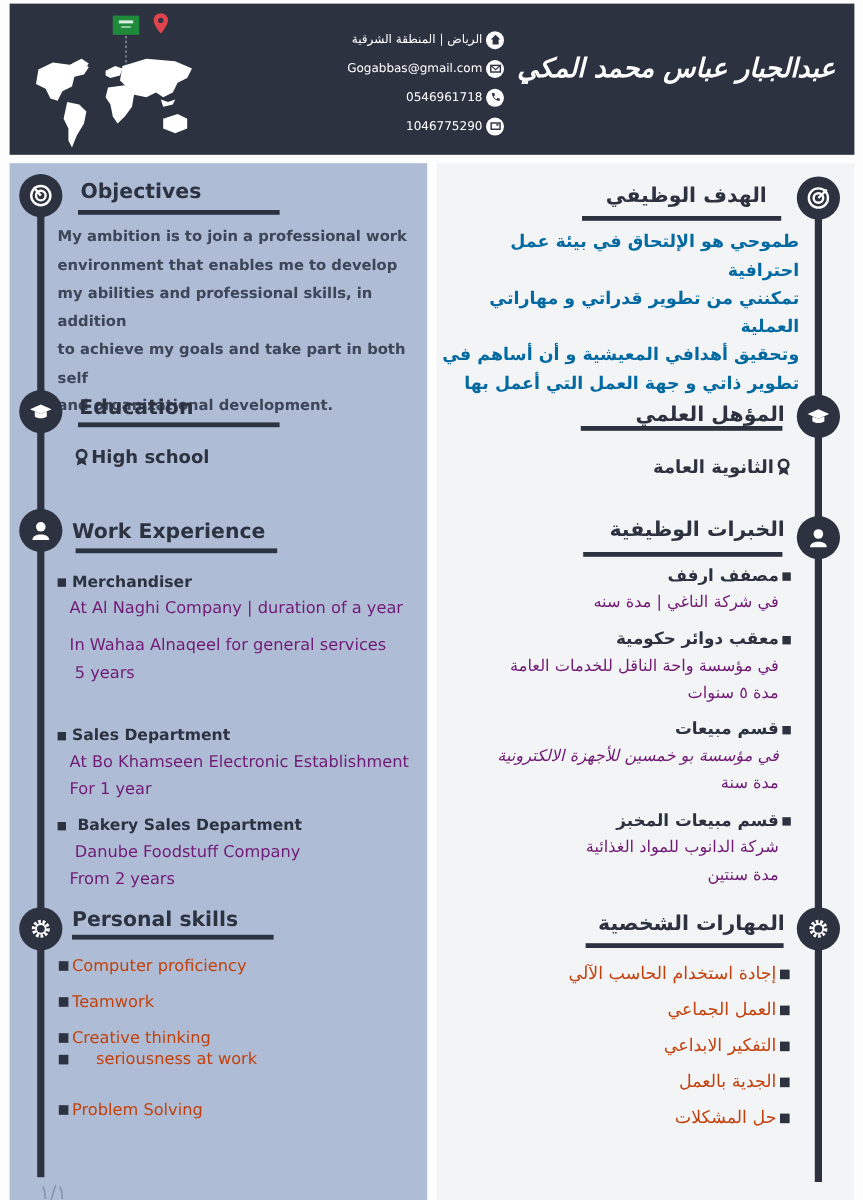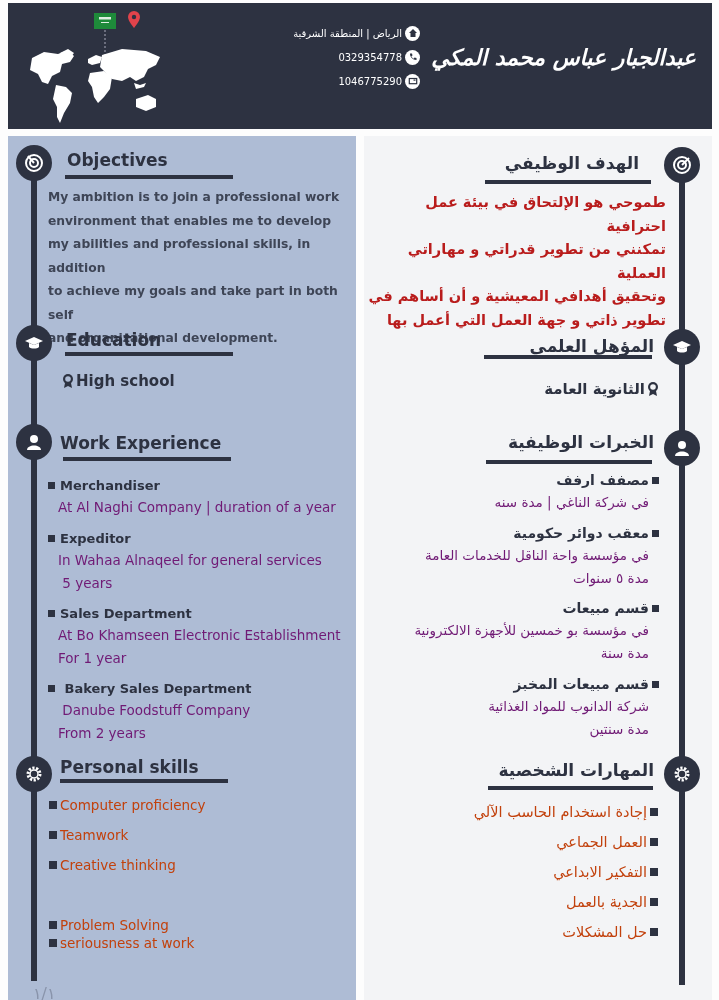--- a/index.html
+++ b/index.html
@@ -56,21 +56,21 @@
     position: absolute; font-weight: bold; font-size: 17px; color: #2d3241;
   }
   .sec-rule { position: absolute; height: 4px; background: #2d3241; }
 
   .para-en {
     position: absolute; left: 48px; top: 186px; width: 300px;
     font-size: 12.3px; font-weight: bold; line-height: 23.5px; color: #3e4556;
   }
   .para-ar {
     position: absolute; right: 53px; top: 191px; width: 300px;
-    font-size: 14.5px; font-weight: bold; line-height: 23.5px; color: #b91c1c;
+    font-size: 14.5px; font-weight: bold; line-height: 23.5px; color: #0369a1;
     direction: rtl; text-align: right;
   }
 
   .edu-item { position: absolute; font-size: 15px; font-weight: bold; color: #2d3241; display: flex; align-items: center; }
   .edu-item.ar { direction: rtl; }
   .medal { width: 14px; height: 16px; margin: 0 1px; }
 
   .job { position: absolute; }
   .job-title { font-size: 13px; font-weight: bold; color: #2d3241; display: flex; align-items: center; height: 22px; }
   .sq { display: inline-block; width: 7px; height: 7px; background: #2d3241; margin-right: 5px; }
@@ -123,24 +123,33 @@
       <span class="ic">
         <svg viewBox="0 0 10 10">
             <path d="M5 1 L9 5 H7.5 V9 H2.5 V5 H1 Z" fill="#2d3241"></path>
           </svg>
       </span>
       <span class="txt">الرياض | المنطقة الشرقية</span>
     </div>
     <div class="contact-row">
       <span class="ic">
         <svg viewBox="0 0 10 10">
+            <rect x="1" y="2.5" width="8" height="5.5" fill="none" stroke="#2d3241" stroke-width="1.2"></rect>
+            <path d="M1 2.5 L5 6 L9 2.5" fill="none" stroke="#2d3241" stroke-width="1"></path>
+          </svg>
+      </span>
+      <span class="txt">Gogabbas@gmail.com</span>
+    </div>
+    <div class="contact-row">
+      <span class="ic">
+        <svg viewBox="0 0 10 10">
             <path d="M2 1.5 L4 1.5 L4.5 3.5 L3.3 4.3 C3.8 5.5 4.6 6.3 5.7 6.8 L6.5 5.6 L8.5 6 L8.5 8 C5 8.2 1.8 5 2 1.5 Z" fill="#2d3241"></path>
           </svg>
       </span>
-      <span class="txt">0329354778</span>
+      <span class="txt">0546961718</span>
     </div>
     <div class="contact-row">
       <span class="ic">
         <svg viewBox="0 0 10 10">
             <rect x="1.3" y="2.5" width="7.4" height="5.2" fill="none" stroke="#2d3241" stroke-width="1.2"></rect>
             <rect x="5.5" y="3.5" width="2" height="1.2" fill="#2d3241"></rect>
           </svg>
       </span>
       <span class="txt">1046775290</span>
     </div>
@@ -196,24 +205,20 @@
 <div class="sec-rule" style="left:63px; top:457px; width:168px;"></div>
 
 <div class="job" style="left:48px; top:474px;">
   <div class="job-title">
       <span class="sq"></span>
       <span>Merchandiser</span>
     </div>
   <div class="job-line" style="padding-left:10px;">At Al Naghi Company | duration of a year</div>
 </div>
 <div class="job" style="left:48px; top:527px;">
-  <div class="job-title">
-      <span class="sq"></span>
-      <span>Expeditor</span>
-    </div>
   <div class="job-line" style="padding-left:10px;">In Wahaa Alnaqeel for general services</div>
   <div class="job-line" style="padding-left:10px; white-space:pre;"> 5 years</div>
 </div>
 <div class="job" style="left:48px; top:602px;">
   <div class="job-title">
       <span class="sq"></span>
       <span>Sales Department</span>
     </div>
   <div class="job-line" style="padding-left:10px;">At Bo Khamseen Electronic Establishment</div>
   <div class="job-line" style="padding-left:10px;">For 1 year</div>
@@ -241,21 +246,21 @@
     <span>Computer proficiency</span>
   </div>
 <div class="skill" style="left:49px; top:827px;">
     <span class="sq"></span>
     <span>Teamwork</span>
   </div>
 <div class="skill" style="left:49px; top:857px;">
     <span class="sq"></span>
     <span>Creative thinking</span>
   </div>
-<div class="skill" style="left:49px; top:935px;">
+<div class="skill" style="left:49px; top:875px;gap:20px;">
     <span class="sq"></span>
     <span>seriousness at work</span>
   </div>
 <div class="skill" style="left:49px; top:917px;">
     <span class="sq"></span>
     <span>Problem Solving</span>
   </div>
 
 <div class="page-num">١/١</div>
 
@@ -317,21 +322,21 @@
       <span>معقب دوائر حكومية</span>
     </div>
   <div class="job-line" style="padding-right:10px;">في مؤسسة واحة الناقل للخدمات العامة</div>
   <div class="job-line" style="padding-right:10px;">مدة ٥ سنوات</div>
 </div>
 <div class="job ar-job" style="right:60px; top:597px; width:330px;">
   <div class="job-title">
       <span class="sq"></span>
       <span>قسم مبيعات</span>
     </div>
-  <div class="job-line" style="padding-right:10px;">في مؤسسة بو خمسين للأجهزة الالكترونية</div>
+  <div class="job-line" style="padding-right:10px;font-style:italic;">في مؤسسة بو خمسين للأجهزة الالكترونية</div>
   <div class="job-line" style="padding-right:10px;">مدة سنة</div>
 </div>
 <div class="job ar-job" style="right:60px; top:673px; width:300px;">
   <div class="job-title">
       <span class="sq"></span>
       <span>قسم مبيعات المخبز</span>
     </div>
   <div class="job-line" style="padding-right:10px;">شركة الدانوب للمواد الغذائية</div>
   <div class="job-line" style="padding-right:10px;">مدة سنتين</div>
 </div>

